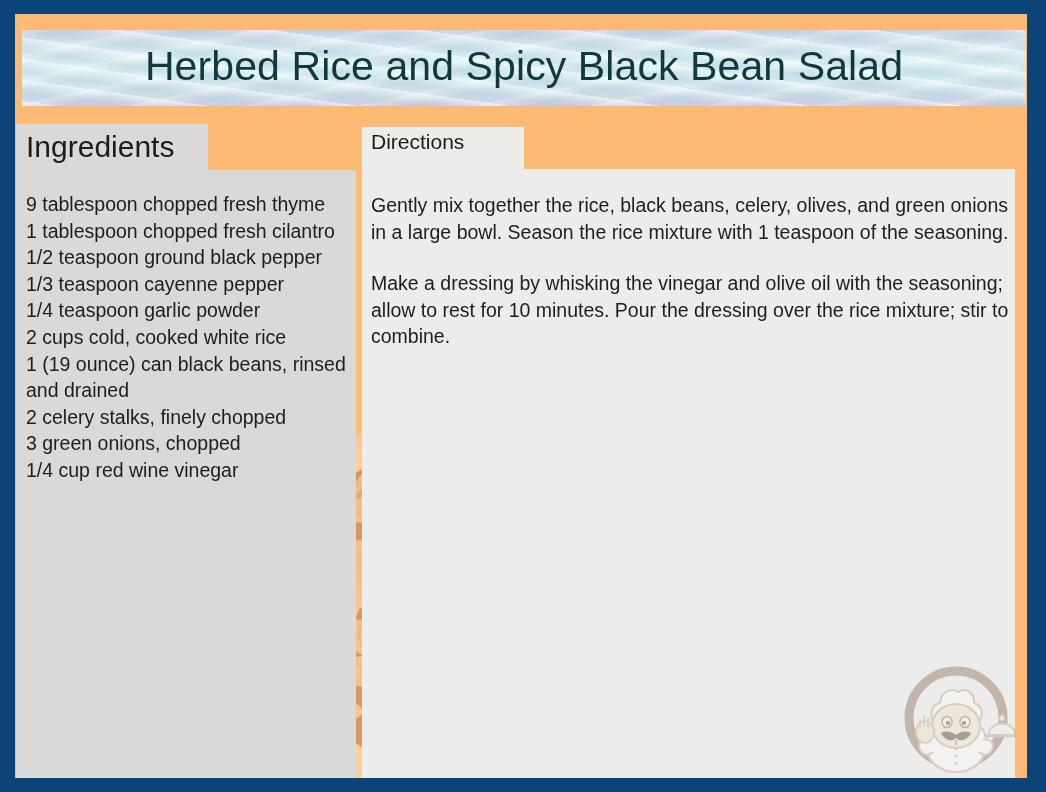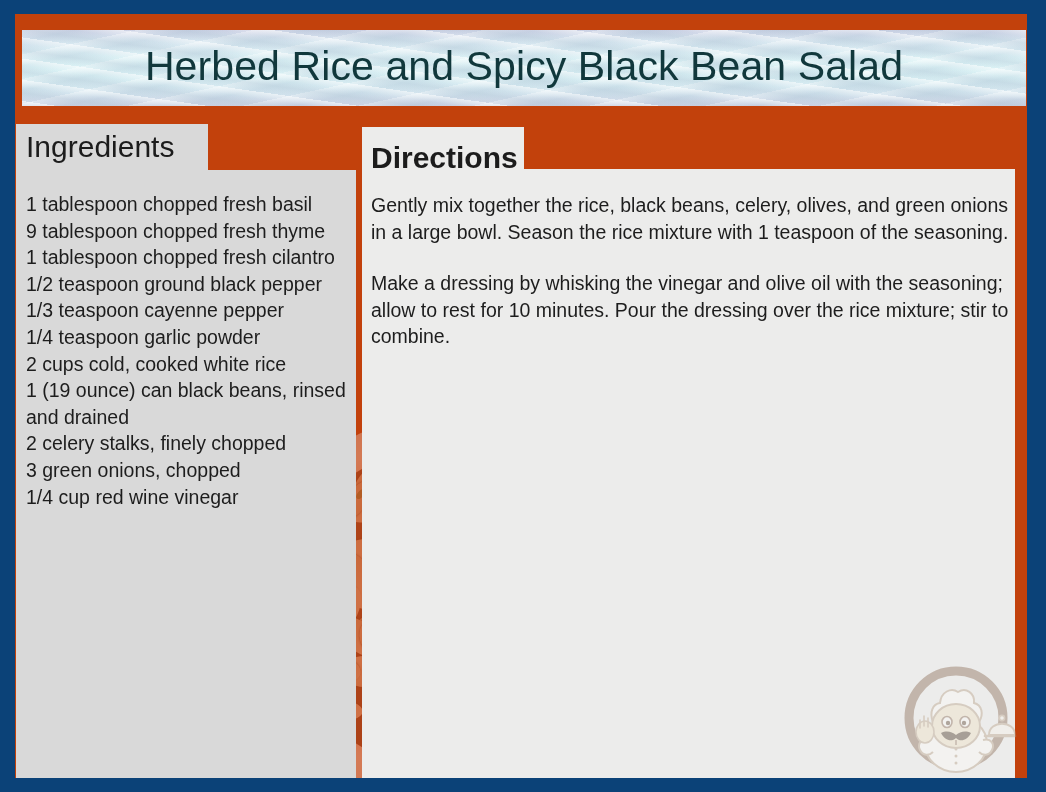--- a/index.html
+++ b/index.html
@@ -21,21 +21,21 @@
     box-sizing: border-box;
     border-left: 15px solid #0b4278;
     border-right: 19px solid #0b4278;
     border-top: 14px solid #0b4278;
     border-bottom: 14px solid #0b4278;
     overflow: hidden;
   }
   #canvas {
     position: absolute;
     inset: 0;
-    background: #c2410c;
+    background: #fdba74;
   }
 
   
   #title-banner {
     position: absolute;
     left: 7px;
     top: 16px;
     width: 1004px;
     height: 76px;
     background:
@@ -171,25 +171,24 @@
     position: absolute;
     left: 347px;
     top: 113px;
     width: 162px;
     height: 45px;
     background: #ececeb;
   }
   #directions-header-text {
     position: absolute;
     left: 356px;
-    top: 124px;
-    font-size: 30px;
+    top: 108px;
+    font-size: 21px;
     color: #1c1c1c;
     line-height: 40px;
-    font-weight: bold;
   }
   #directions-body-box {
     position: absolute;
     left: 347px;
     top: 155px;
     width: 653px;
     height: 609px;
     background: #ececeb;
   }
   #directions-text {
@@ -453,21 +452,20 @@
             <div class="pepper" style="width: 8.21683px; height: 6.4006px; left: 84.9402%; top: 61.8192%; transform: rotate(151.414deg);"></div>
             <div class="pepper" style="width: 11.5129px; height: 14.9634px; left: 74.1907%; top: 92.2175%; transform: rotate(345.536deg);"></div>
           </div>
       </div>
     </div>
 
     <div id="ingredients-header-box"></div>
     <div id="ingredients-header-text">Ingredients</div>
     <div id="ingredients-body-box"></div>
     <div id="ingredients-list">
-        <div class="ingredient-line">1 tablespoon chopped fresh basil</div>
         <div class="ingredient-line">9 tablespoon chopped fresh thyme</div>
         <div class="ingredient-line">1 tablespoon chopped fresh cilantro</div>
         <div class="ingredient-line">1/2 teaspoon ground black pepper</div>
         <div class="ingredient-line">1/3 teaspoon cayenne pepper</div>
         <div class="ingredient-line">1/4 teaspoon garlic powder</div>
         <div class="ingredient-line">2 cups cold, cooked white rice</div>
         <div class="ingredient-line">1 (19 ounce) can black beans, rinsed and drained</div>
         <div class="ingredient-line">2 celery stalks, finely chopped</div>
         <div class="ingredient-line">3 green onions, chopped</div>
         <div class="ingredient-line">1/4 cup red wine vinegar</div>

